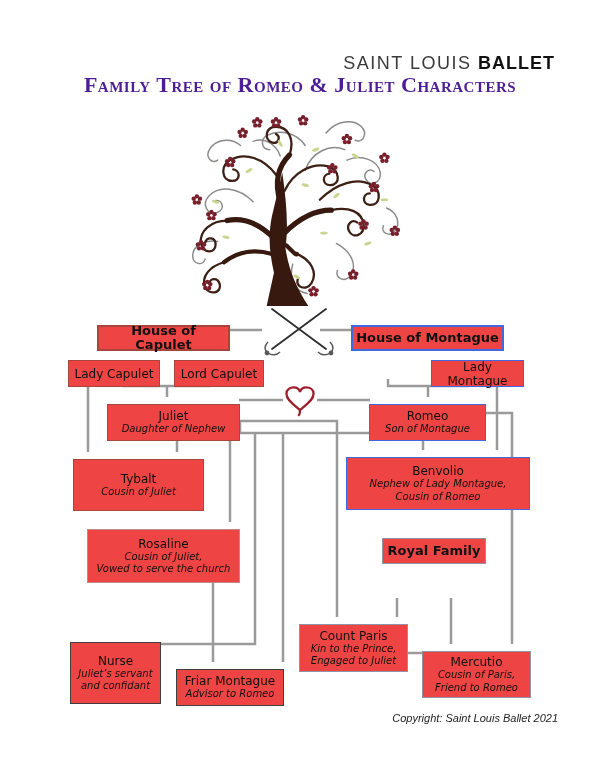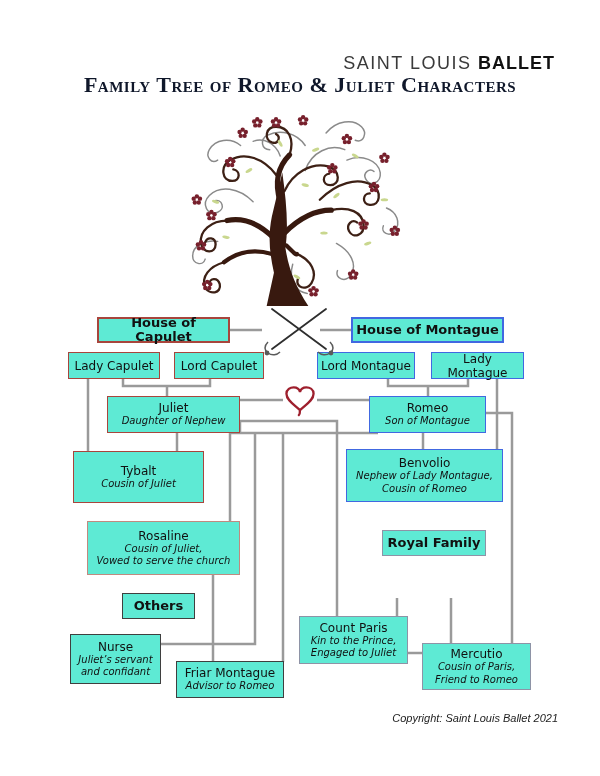--- a/index.html
+++ b/index.html
@@ -6,29 +6,29 @@
   .page{position:relative;width:600px;height:776px;background:#ffffff;overflow:hidden;
         font-family:"DejaVu Sans","Liberation Sans",sans-serif;color:#111;}
 
   
   .logo{position:absolute;top:33px;right:45px;font-family:"Liberation Sans",sans-serif;
         font-size:18px;letter-spacing:1.5px;color:#2b2b2b;white-space:nowrap;margin-top:20px;}
   .logo .light{font-weight:400;color:#3a3a3a;}
   .logo .bold{font-weight:800;color:#111;letter-spacing:1px;}
   .title{position:absolute;top:72px;left:0;width:600px;text-align:center;
          font-family:"Liberation Serif","DejaVu Serif",serif;font-weight:700;
-         font-variant:small-caps;font-size:22px;letter-spacing:0.5px;color:#0f172a;}
+         font-variant:small-caps;font-size:22px;letter-spacing:0.5px;color:#4c1d95;}
 
   
   .tree{position:absolute;left:178px;top:108px;width:244px;height:198px;}
 
   
-  .box{position:absolute;background:#5eead4;box-sizing:border-box;display:flex;
+  .box{position:absolute;background:#ef4444;box-sizing:border-box;display:flex;
        flex-direction:column;align-items:center;justify-content:center;
-       text-align:center;z-index:2;padding:4px 2px;}
+       text-align:center;z-index:2;padding:4px 2px;margin-top:8px;}
   .bt{font-size:12px;line-height:14px;color:#111;}
   .bold .bt{font-weight:700;font-size:13px;}
   .bs{font-size:10px;line-height:12.5px;font-style:italic;color:#111;}
   .bs:empty{display:none;}
   .serif .bt{font-family:"Liberation Serif","DejaVu Serif",serif;font-size:13.5px;}
 
   .capulet{border:1.4px solid #a8453c;}
   .capulet-strong{border:2px solid #a8453c;}
   .capulet-light{border:1.4px solid #c08a80;}
   .montague{border:1.4px solid #4168e1;}
@@ -38,26 +38,26 @@
 
   #b-house_capulet{left:97px;top:317px;width:133px;height:26px;}
   #b-house_montague{left:351px;top:317px;width:153px;height:26px;}
   #b-lady_capulet{left:68px;top:352px;width:92px;height:27px;}
   #b-lord_capulet{left:174px;top:352px;width:90px;height:27px;}
   #b-lord_montague{left:317px;top:352px;width:98px;height:27px;}
   #b-lady_montague{left:431px;top:352px;width:93px;height:27px;}
   #b-juliet{left:107px;top:396px;width:133px;height:37px;}
   #b-romeo{left:369px;top:396px;width:117px;height:37px;}
   #b-tybalt{left:73px;top:451px;width:131px;height:52px;}
-  #b-benvolio{left:346px;top:449px;width:157px;height:53px;}
+  #b-benvolio{left:346px;top:449px;width:184px;height:53px;}
   #b-rosaline{left:87px;top:521px;width:153px;height:54px;}
   #b-royal_family{left:382px;top:530px;width:104px;height:26px;}
   #b-prince_verona{left:382px;top:572px;width:105px;height:27px;}
   #b-others{left:122px;top:593px;width:73px;height:26px;}
-  #b-nurse{left:70px;top:634px;width:91px;height:50px;}
+  #b-nurse{left:70px;top:634px;width:91px;height:62px;}
   #b-count_paris{left:299px;top:616px;width:109px;height:48px;}
   #b-friar_laurence{left:176px;top:661px;width:108px;height:37px;}
   #b-mercutio{left:422px;top:643px;width:109px;height:47px;}
 
   .lines{position:absolute;left:0;top:0;z-index:1;pointer-events:none;}
   .emblem{position:absolute;z-index:3;pointer-events:none;}
   #swords{left:256px;top:306px;width:86px;height:50px;}
   #heart{left:283px;top:386px;width:34px;height:31px;}
 
   .copyright{position:absolute;left:358px;top:712px;width:200px;text-align:right;
@@ -294,23 +294,20 @@
   </div>
   <div class="box montague-strong bold" id="b-house_montague">
     <div class="bt">House of Montague</div>
   </div>
   <div class="box capulet" id="b-lady_capulet">
     <div class="bt">Lady Capulet</div>
   </div>
   <div class="box capulet" id="b-lord_capulet">
     <div class="bt">Lord Capulet</div>
   </div>
-  <div class="box montague" id="b-lord_montague">
-    <div class="bt">Lord Montague</div>
-  </div>
   <div class="box montague" id="b-lady_montague">
     <div class="bt">Lady Montague</div>
   </div>
   <div class="box capulet" id="b-juliet">
     <div class="bt">Juliet</div>
     <div class="bs">Daughter of Nephew</div>
   </div>
   <div class="box montague" id="b-romeo">
     <div class="bt">Romeo</div>
     <div class="bs">Son of Montague</div>
@@ -325,23 +322,20 @@
     <div class="bs">Cousin of Romeo</div>
   </div>
   <div class="box capulet-light" id="b-rosaline">
     <div class="bt">Rosaline</div>
     <div class="bs">Cousin of Juliet,</div>
     <div class="bs">Vowed to serve the church</div>
   </div>
   <div class="box neutral bold" id="b-royal_family">
     <div class="bt">Royal Family</div>
   </div>
-  <div class="box dark bold" id="b-others">
-    <div class="bt">Others</div>
-  </div>
   <div class="box dark" id="b-nurse">
     <div class="bt">Nurse</div>
     <div class="bs">Juliet’s servant</div>
     <div class="bs">and confidant</div>
   </div>
   <div class="box neutral" id="b-count_paris">
     <div class="bt">Count Paris</div>
     <div class="bs">Kin to the Prince,</div>
     <div class="bs">Engaged to Juliet</div>
   </div>

